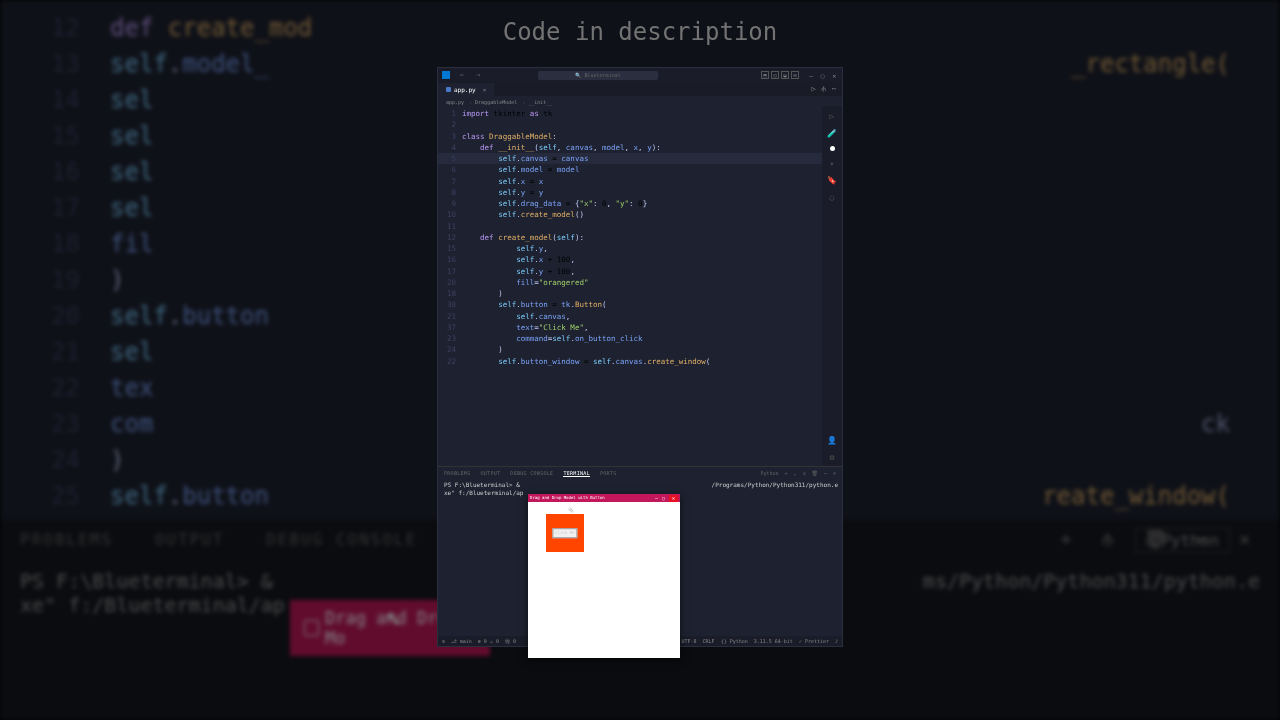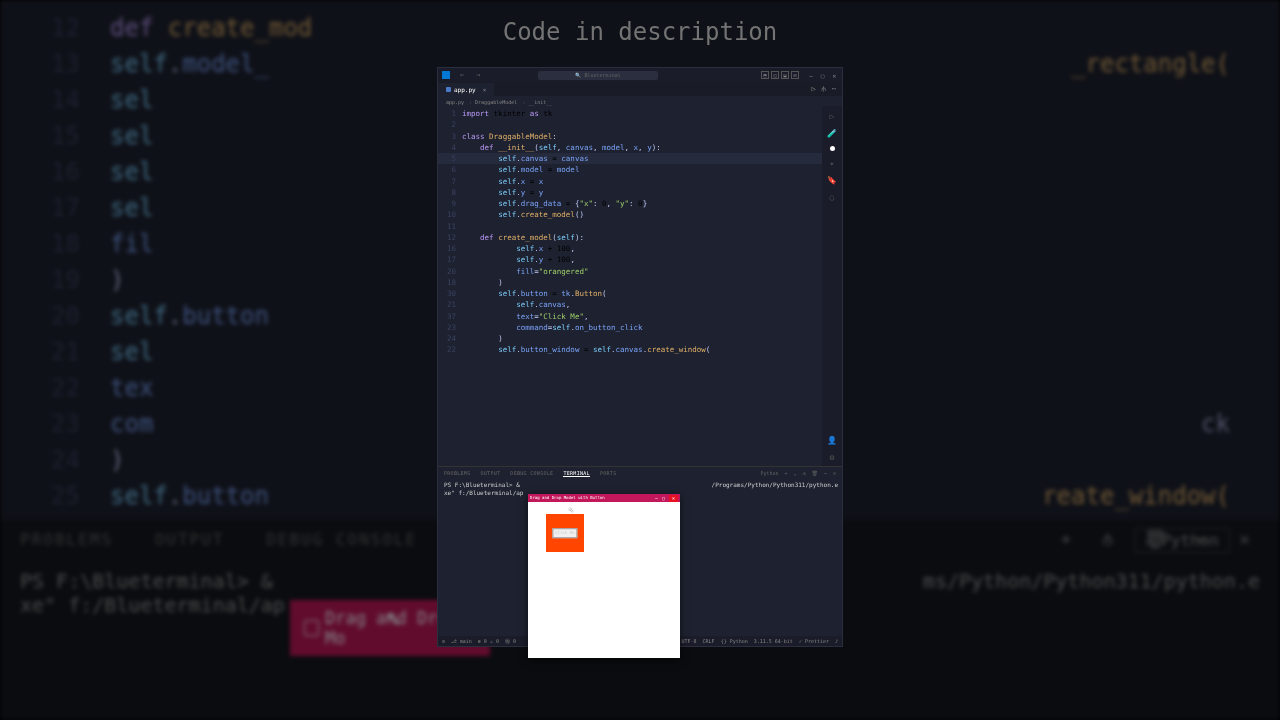--- a/index.html
+++ b/index.html
@@ -394,20 +394,21 @@
         <div class="line"><span class="lg">3</span><span><span class="kw">class</span><span> </span><span class="fn">DraggableModel</span><span class="punc">:</span></span></div>
         <div class="line"><span class="lg">4</span><span>    <span class="kw">def</span><span> </span><span class="fn">__init__</span><span class="punc">(</span><span class="self">self</span><span class="punc">, </span><span class="prop">canvas</span><span class="punc">, </span><span class="prop">model</span><span class="punc">, </span><span class="prop">x</span><span class="punc">, </span><span class="prop">y</span><span class="punc">):</span></span></div>
         <div class="line hl"><span class="lg">5</span><span>        <span class="self">self</span><span class="punc">.</span><span class="prop">canvas</span><span> = </span><span class="prop">canvas</span></span></div>
         <div class="line"><span class="lg">6</span><span>        <span class="self">self</span><span class="punc">.</span><span class="prop">model</span><span> = </span><span class="prop">model</span></span></div>
         <div class="line"><span class="lg">7</span><span>        <span class="self">self</span><span class="punc">.</span><span class="prop">x</span><span> = </span><span class="prop">x</span></span></div>
         <div class="line"><span class="lg">8</span><span>        <span class="self">self</span><span class="punc">.</span><span class="prop">y</span><span> = </span><span class="prop">y</span></span></div>
         <div class="line"><span class="lg">9</span><span>        <span class="self">self</span><span class="punc">.</span><span class="prop">drag_data</span><span> = </span><span class="punc">{</span><span class="str">"x"</span><span class="punc">: </span><span>0</span><span class="punc">, </span><span class="str">"y"</span><span class="punc">: </span><span>0</span><span class="punc">}</span></span></div>
         <div class="line"><span class="lg">10</span><span>        <span class="self">self</span><span class="punc">.</span><span class="fn">create_model</span><span class="punc">()</span></span></div>
         <div class="line"><span class="lg">11</span><span></span></div>
         <div class="line"><span class="lg">12</span><span>    <span class="kw">def</span><span> </span><span class="fn">create_model</span><span class="punc">(</span><span class="self">self</span><span class="punc">):</span></span></div>
+        <div class="line"><span class="lg">15</span><span>            <span class="self">self</span><span class="punc">.</span><span class="prop">y</span><span class="punc">,</span></span></div>
         <div class="line"><span class="lg">16</span><span>            <span class="self">self</span><span class="punc">.</span><span class="prop">x</span><span> + </span><span>100</span><span class="punc">,</span></span></div>
         <div class="line"><span class="lg">17</span><span>            <span class="self">self</span><span class="punc">.</span><span class="prop">y</span><span> + </span><span>100</span><span class="punc">,</span></span></div>
         <div class="line"><span class="lg">20</span><span>            <span class="prop">fill</span><span class="punc">=</span><span class="str">"orangered"</span></span></div>
         <div class="line"><span class="lg">18</span><span>        <span class="punc">)</span></span></div>
         <div class="line"><span class="lg">30</span><span>        <span class="self">self</span><span class="punc">.</span><span class="prop">button</span><span> = </span><span class="prop">tk</span><span class="punc">.</span><span class="fn">Button</span><span class="punc">(</span></span></div>
         <div class="line"><span class="lg">21</span><span>            <span class="self">self</span><span class="punc">.</span><span class="prop">canvas</span><span class="punc">,</span></span></div>
         <div class="line"><span class="lg">37</span><span>            <span class="prop">text</span><span class="punc">=</span><span class="str">"Click Me"</span><span class="punc">,</span></span></div>
         <div class="line"><span class="lg">23</span><span>            <span class="prop">command</span><span class="punc">=</span><span class="self">self</span><span class="punc">.</span><span class="prop">on_button_click</span></span></div>
         <div class="line"><span class="lg">24</span><span>        <span class="punc">)</span></span></div>
         <div class="line"><span class="lg">22</span><span>        <span class="self">self</span><span class="punc">.</span><span class="prop">button_window</span><span> = </span><span class="self">self</span><span class="punc">.</span><span class="prop">canvas</span><span class="punc">.</span><span class="fn">create_window</span><span class="punc">(</span></span></div>

